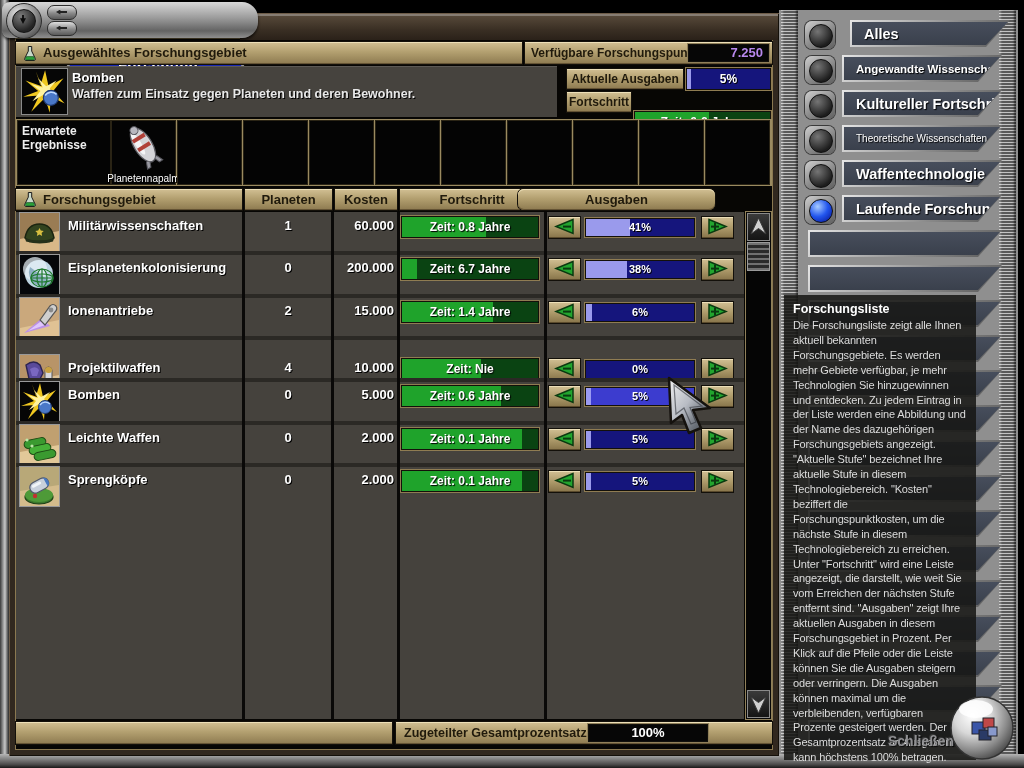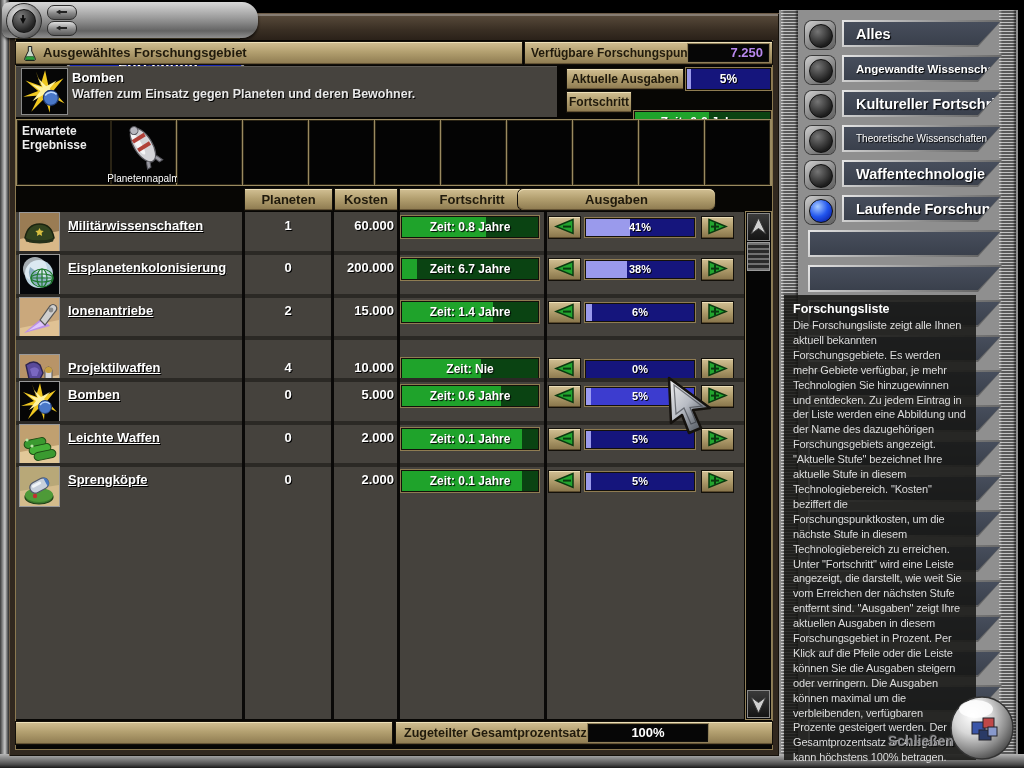--- a/index.html
+++ b/index.html
@@ -88,21 +88,21 @@
 
   
   .thead-cell{top:189px;height:21px;text-align:center;font-size:13px;line-height:21px;}
   .tbody{left:16px;top:212px;width:728px;height:507px;background:#45423d;}
   .colsep{position:absolute;top:0;bottom:0;width:3px;background:#0a0908;}
   .rowsep{position:absolute;left:0;right:0;height:4px;background:#2b2925;}
   .trow{position:absolute;left:0;width:728px;height:40px;}
   .cell-icon{position:absolute;left:4px;top:0;width:39px;height:39px;background:#000;
     box-shadow:0 0 0 1px #999;}
   .cell-name{position:absolute;left:52px;top:5px;color:#fff;font-weight:bold;font-size:13px;
-    text-shadow:1px 1px 0 #000;text-decoration:underline;}
+    text-shadow:1px 1px 0 #000;}
   .cell-level{position:absolute;left:229px;top:5px;width:86px;color:#fff;font-weight:bold;
     font-size:13px;text-align:center;text-shadow:1px 1px 0 #000;}
   .cell-cost{position:absolute;left:300px;top:5px;width:78px;color:#fff;font-weight:bold;
     font-size:13px;text-align:right;text-shadow:1px 1px 0 #000;}
   .row-pbar{position:absolute;left:386px;top:4px;width:136px;height:20px;font-size:12px;}
   .row-pbar .txt{line-height:20px;}
   .arrow-btn{position:absolute;top:4px;width:31px;height:21px;border:0;padding:0;cursor:pointer;
     background:linear-gradient(180deg,#d2c094,#ae9b6b 50%,#87744a);
     box-shadow:inset 0 1px 0 #ecdfb8,inset 0 -1px 0 #5a4a2c,0 0 0 1px #13100a;}
   .sbar{position:absolute;left:570px;top:6px;width:108px;height:17px;font-size:11px;cursor:pointer;}
@@ -228,20 +228,27 @@
       <div class="rcell" style="left: 228px; width: 63px;"></div>
       <div class="rcell" style="left: 294px; width: 63px;"></div>
       <div class="rcell" style="left: 360px; width: 63px;"></div>
       <div class="rcell" style="left: 426px; width: 63px;"></div>
       <div class="rcell" style="left: 492px; width: 63px;"></div>
       <div class="rcell" style="left: 558px; width: 63px;"></div>
       <div class="rcell" style="left: 624px; width: 63px;"></div>
       <div class="rcell" style="left: 690px; width: 63px;"></div>
     </div>
 
+  <div class="abs tan thead-cell" style="left:16px;width:226px;text-align:left;">
+    <span class="abs" style="left:7px;top:2px;"><svg width="14" height="16" viewBox="0 0 14 16">
+          <path d="M5.3 1.5h3.4v4.6l3.6 7.4c.5 1-.2 2-1.3 2H3c-1.1 0-1.8-1-1.3-2l3.6-7.4z" fill="#c9d8c9" stroke="#1c1c1c"></path>
+          <path d="M3.4 11.6h7.2l1 2c.3.7-.1 1.4-.9 1.4H3.3c-.8 0-1.2-.7-.9-1.4z" fill="#2aa03a" stroke="#14401c" stroke-width=".6"></path>
+        </svg></span>
+    <span style="position:absolute;left:27px;">Forschungsgebiet</span>
+  </div>
   <div class="abs tan thead-cell" style="left:245px;width:87px;">Planeten Stufe</div>
   <div class="abs tan thead-cell" style="left:335px;width:62px;">Kosten</div>
   <div class="abs tan thead-cell" style="left:400px;width:144px;">Fortschritt</div>
   <div class="abs tan thead-cell" style="left:518px;width:197px;border-radius:6px;">Ausgaben</div>
 
   <div class="abs tbody" id="tbody">
 
   <div class="trow" style="top: 1px;">
     <div class="cell-icon"><svg width="100%" height="100%" viewBox="0 0 39 39">
             <rect width="39" height="39" fill="#9a7c54"></rect>
@@ -522,21 +529,21 @@
   <div class="abs blackbox" style="left:588px;top:724px;width:120px;height:18px;line-height:18px;font-size:13px;">100%</div>
 
   <div class="abs sidebar">
     <div class="ridge" style="left:2px;"></div>
     <div class="ridge" style="left:220px;"></div>
     <div id="sb-buttons">
         <div>
     <div class="radio-frame" style="top: 11px;">
             <div class="radio-ball"></div>
           </div>
-    <div class="sb-plate-outer" style="top: 10px;">
+    <div class="sb-plate-outer" style="top: 10px; margin-left: 8px;">
             <div class="sb-plate" style="font-size: 14.5px;">Alles</div>
           </div>
   </div>
         <div>
     <div class="radio-frame" style="top: 46px;">
             <div class="radio-ball"></div>
           </div>
     <div class="sb-plate-outer" style="top: 45px;">
             <div class="sb-plate" style="font-size: 11.5px;">Angewandte Wissenschaften</div>
           </div>

